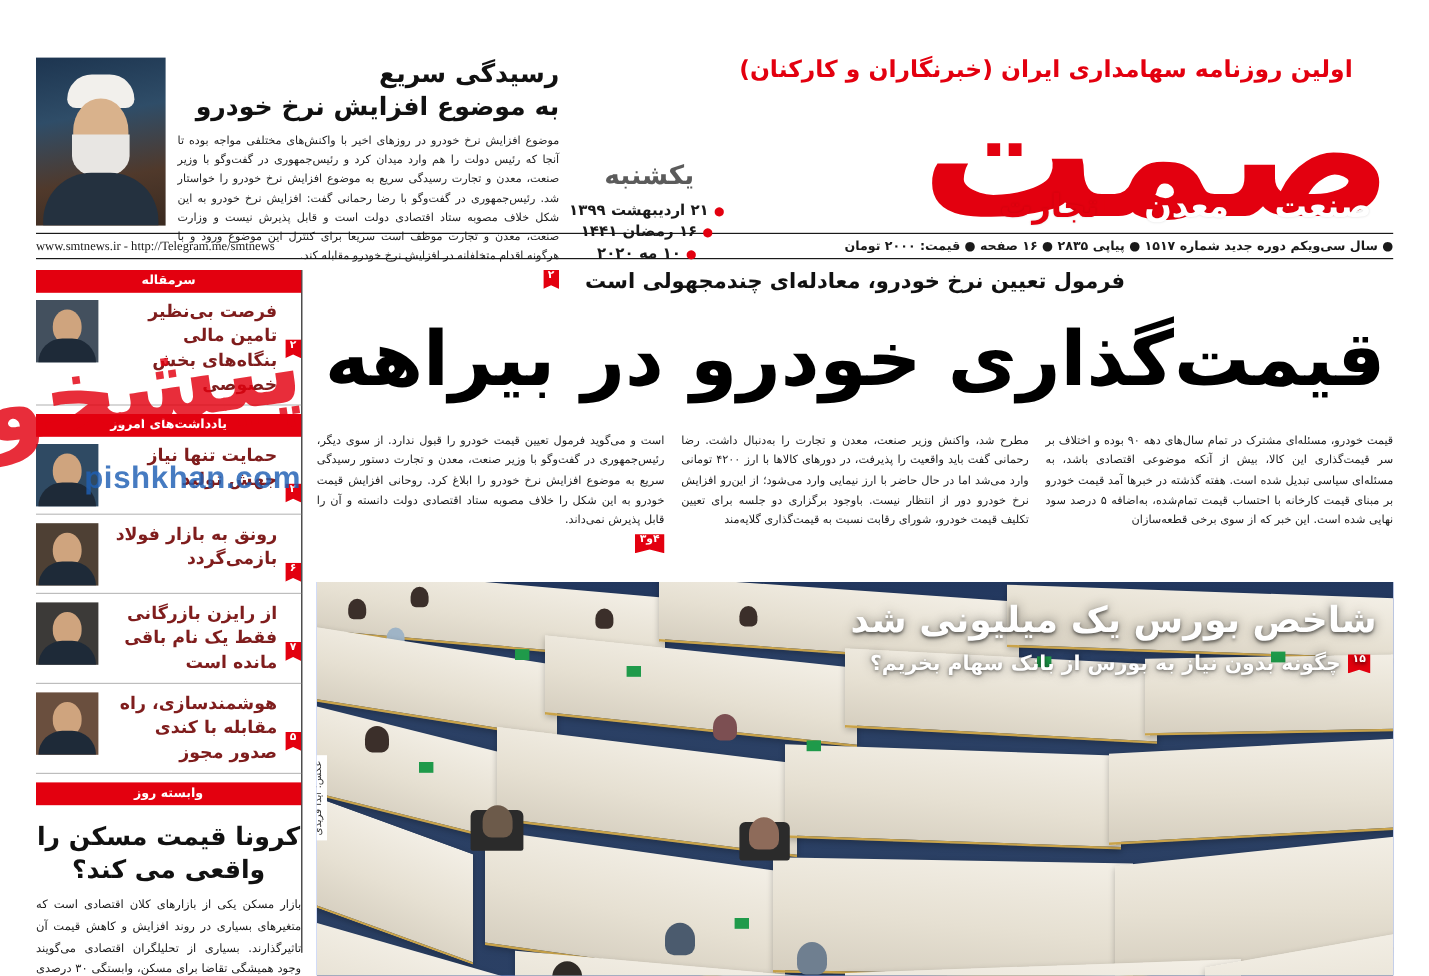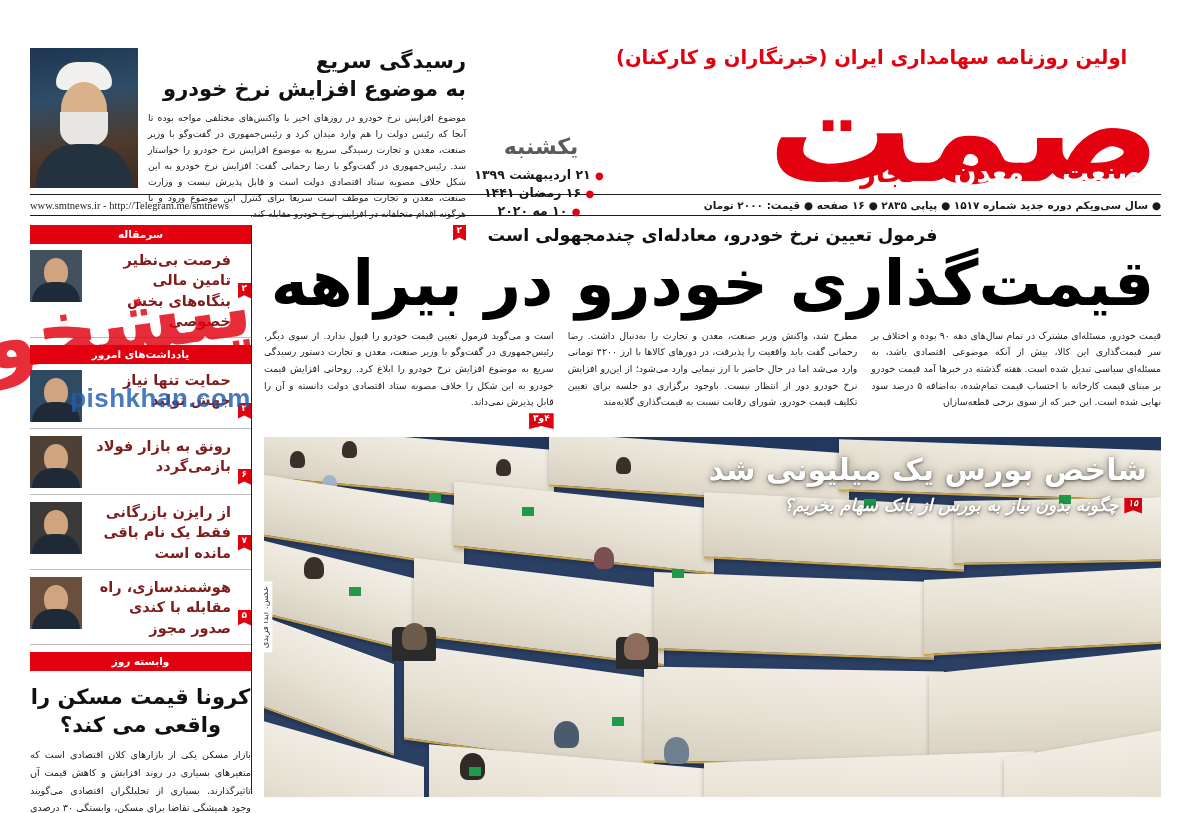--- a/index.html
+++ b/index.html
@@ -208,20 +208,21 @@
     padding-top: 9px;
     height: 578px;
   }
 
   
   .main-col {
     flex: 1;
     display: flex;
     flex-direction: column;
     direction: rtl;
+    gap: 16px;
   }
   .kicker {
     text-align: center;
     font-size: 17.5px;
     font-weight: bold;
     color: #111;
     margin-bottom: 4px;
   }
   .headline {
     text-align: center;
@@ -314,21 +315,20 @@
     font-weight: bold;
     color: #ffffff;
     line-height: 1.25;
     margin-bottom: 5px;
   }
   .hero-cap .h2 {
     font-size: 17px;
     font-weight: bold;
     color: #ffffff;
     line-height: 1.3;
-    font-style: italic;
   }
   .hero-cap .badge { margin-right: 5px; }
 
   
   .sidebar {
     width: 222px;
     display: flex;
     flex-direction: column;
     direction: rtl;
     border-right: 1.5px solid #222;

